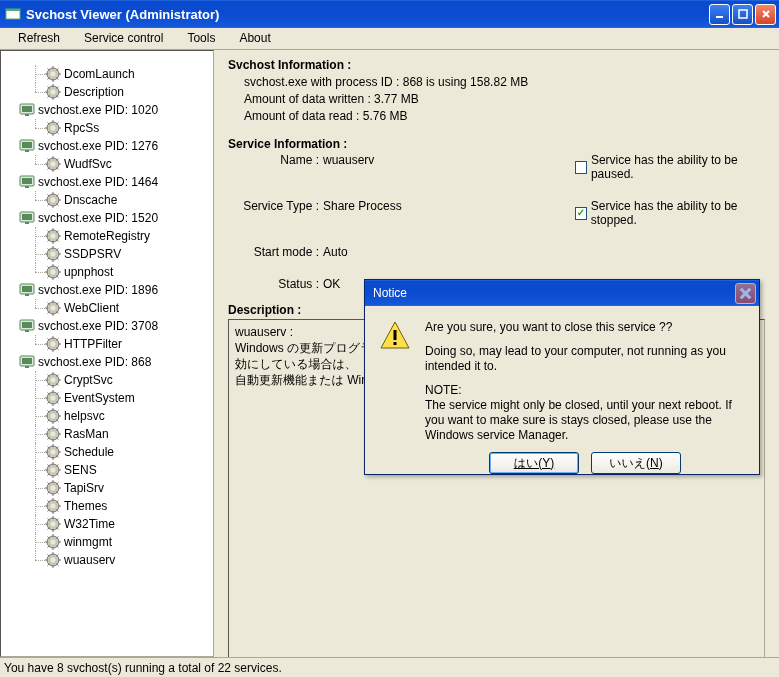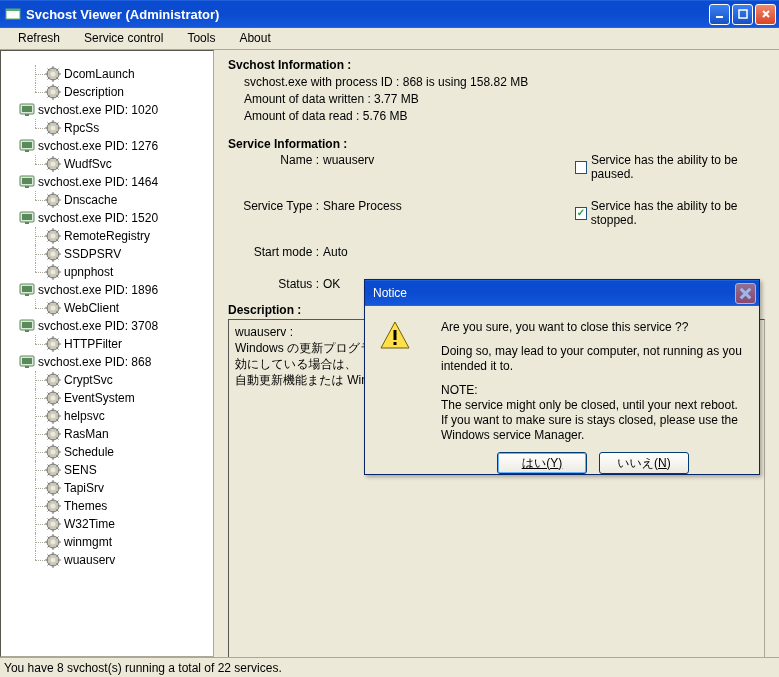--- a/index.html
+++ b/index.html
@@ -34,21 +34,21 @@
 .svc-grid .lbl { text-align: right; padding-right: 4px; }
 .cb-wrap { display: flex; align-items: center; gap: 4px; }
 .cb { width: 13px; height: 13px; border: 1px solid #1c5180; background: white; display: flex; align-items: center; justify-content: center; font-size: 10px; }
 .cb.checked::after { content: "✓"; color: #21a121; font-weight: bold; line-height: 10px; }
 .desc-box { border: 1px inset #aca899; background: #ece9d8; padding: 4px 6px; height: 365px; line-height: 16px; }
 .statusbar { height: 20px; border-top: 1px solid #aca899; background: #ece9d8; padding: 2px 4px; display: flex; align-items: center; }
 .dialog { position: absolute; left: 364px; top: 279px; width: 396px; height: 196px; background: #ece9d8; border: 1px solid #0a246a; box-shadow: 2px 2px 4px rgba(0,0,0,.3); }
 .dialog-titlebar { height: 26px; background: linear-gradient(to bottom, #2a6de0 0%, #0a4bcf 5%, #0a4bcf 50%, #1557da 95%, #2a6de0 100%); display: flex; align-items: center; padding: 0 3px 0 8px; color: white; font-weight: normal; font-size: 13px; }
 .dialog-titlebar .spacer { flex: 1; }
 .dialog-close { width: 21px; height: 21px; border: 1px solid #fff; border-radius: 3px; background: linear-gradient(to bottom, #f0896a, #d8442a); display: flex; align-items: center; justify-content: center; cursor: pointer; opacity: .6; }
-.dialog-body { padding: 14px; display: flex; gap: 30px; }
+.dialog-body { padding: 14px; display: flex; gap: 14px; }
 .warn-icon { width: 32px; height: 32px; flex-shrink: 0; }
 .dialog-text { line-height: 15px; flex: 1; }
 .dialog-text p { margin-bottom: 9px; }
 .dialog-buttons { display: flex; justify-content: center; gap: 12px; margin-top: 8px; }
 .dlg-btn { min-width: 90px; height: 22px; border: 1px solid #003c74; background: linear-gradient(to bottom, #fff, #eceae0); cursor: pointer; font-size: 12px; border-radius: 3px; }
 .dlg-btn.default { box-shadow: 0 0 0 1px #68b1ff inset; text-decoration: underline; }
 .underline { text-decoration: underline; }
 </style>
 </head>
 <body>

